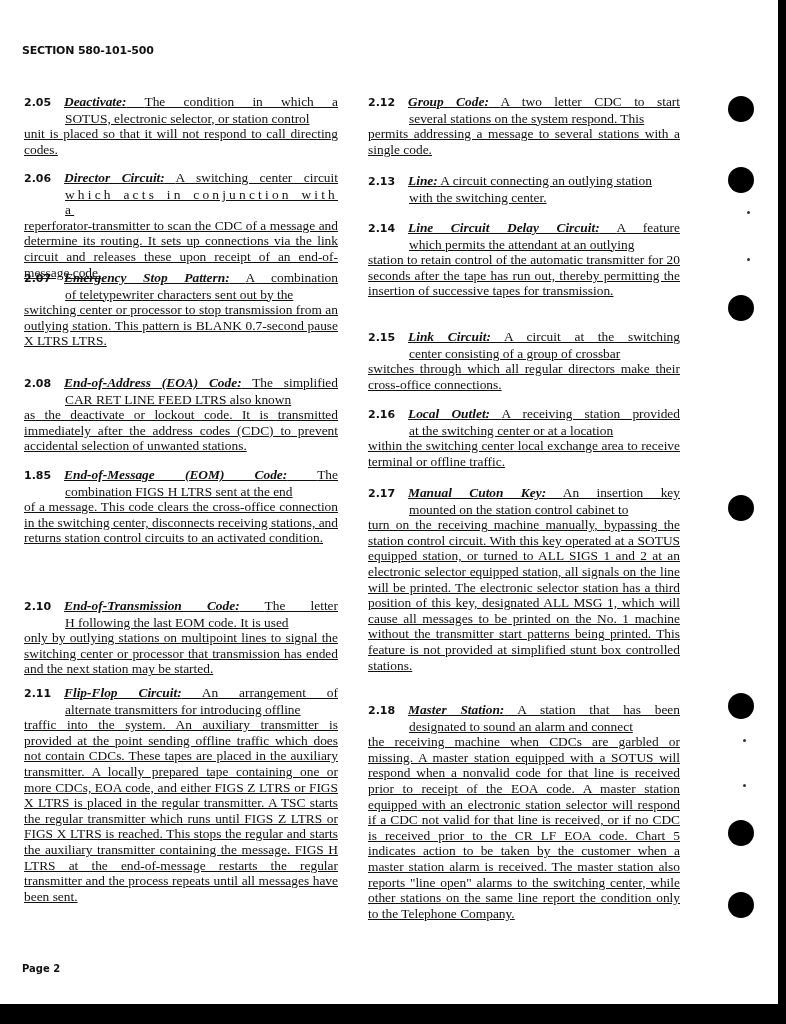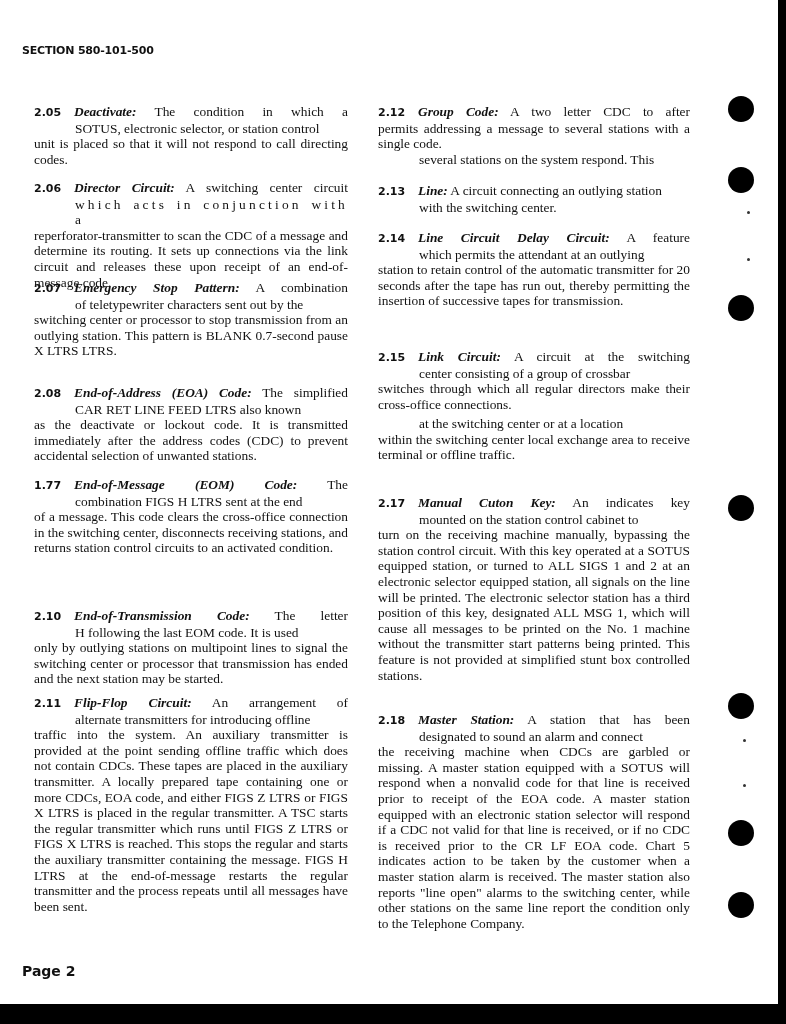--- a/index.html
+++ b/index.html
@@ -1,25 +1,25 @@
 <!DOCTYPE html>
 <html><head>
 <meta charset="utf-8">
 <style>
   html, body { margin: 0; padding: 0; }
   body { width: 786px; height: 1024px; background: #ffffff; position: relative; overflow: hidden; }
   .page { position: absolute; left: 0; top: 0; width: 786px; height: 1024px; background: #fff; }
   .right-edge { position: absolute; left: 778px; top: 0; width: 8px; height: 1024px; background: #000; }
   .bottom-edge { position: absolute; left: 0; top: 1004px; width: 786px; height: 20px; background: #000; }
   .header { position: absolute; left: 22px; top: 44px; font-family: "DejaVu Sans", sans-serif; font-weight: bold; font-size: 11px; letter-spacing: -0.2px; color: #111; }
-  .footer { position: absolute; left: 22px; top: 963px; font-family: "DejaVu Sans", sans-serif; font-weight: bold; font-size: 14px; color: #111; }
+  .footer { position: absolute; left: 22px; top: 963px; font-family: "DejaVu Sans", sans-serif; font-weight: bold; font-size: 10px; color: #111; }
   .col { position: absolute; top: 92px; font-family: "Liberation Serif", serif; font-size: 13.4px; line-height: 15.6px; color: #111; text-align: justify; }
   .col.left { left: 22px; width: 314px; }
   .col.right { left: 366px; width: 312px; }
-  .para { margin: 12px; position: absolute; left: 0; width: 100%; }
+  .para { margin: 2px; position: absolute; left: 0; width: 100%; text-decoration: underline; }
   .para p { margin: 0; text-indent: 0; }
   .num { font-family: "DejaVu Sans", sans-serif; font-weight: bold; font-size: 11px; display: inline-block; width: 40px; }
   .term { font-weight: bold; font-style: italic; }
   .first { text-align: justify; text-align-last: justify; }
   .indent { padding-left: 41px; display: block; }
   .hole { position: absolute; left: 728px; width: 26px; height: 26px; border-radius: 50%; background: #000; }
   .speck { position: absolute; width: 3px; height: 3px; background: #333; border-radius: 50%; }
 </style>
 </head>
 <body>
@@ -50,21 +50,21 @@
       <p>switching center or processor to stop transmission from an outlying station.  This pattern is BLANK 0.7-second pause X LTRS LTRS.</p>
     </div>
     <div class="para" style="top:281px">
       <p class="first"><span class="num">2.08</span><span class="term">End-of-Address (EOA) Code:</span> <span>The simplified</span></p>
       <p>
           <span class="indent">CAR RET LINE FEED LTRS also known</span>
         </p>
       <p>as the deactivate or lockout code.  It is transmitted immediately after the address codes (CDC) to prevent accidental selection of unwanted stations.</p>
     </div>
     <div class="para" style="top:373px">
-      <p class="first"><span class="num">1.77</span><span class="term">End-of-Message (EOM) Code:</span> <span>The</span></p>
+      <p class="first"><span class="num">1.85</span><span class="term">End-of-Message (EOM) Code:</span> <span>The</span></p>
       <p>
           <span class="indent">combination FIGS H LTRS sent at the end</span>
         </p>
       <p>of a message.  This code clears the cross-office connection in the switching center, disconnects receiving stations, and returns station control circuits to an activated condition.</p>
     </div>
     <div class="para" style="top:504px">
       <p class="first"><span class="num">2.10</span><span class="term">End-of-Transmission Code:</span> <span>The letter</span></p>
       <p>
           <span class="indent">H following the last EOM code.  It is used</span>
         </p>
@@ -74,54 +74,55 @@
       <p class="first"><span class="num">2.11</span><span class="term">Flip-Flop Circuit:</span> <span>An arrangement of</span></p>
       <p>
           <span class="indent">alternate transmitters for introducing offline</span>
         </p>
       <p>traffic into the system.  An auxiliary transmitter is provided at the point sending offline traffic which does not contain CDCs.  These tapes are placed in the auxiliary transmitter.  A locally prepared tape containing one or more CDCs, EOA code, and either FIGS Z LTRS or FIGS X LTRS is placed in the regular transmitter.  A TSC starts the regular transmitter which runs until FIGS Z LTRS or FIGS X LTRS is reached.  This stops the regular and starts the auxiliary transmitter containing the message.  FIGS H LTRS at the end-of-message restarts the regular transmitter and the process repeats until all messages have been sent.</p>
     </div>
   </div>
 
   <div class="col right">
     <div class="para" style="top:0px">
-      <p class="first"><span class="num">2.12</span><span class="term">Group Code:</span> <span>A two letter CDC to after</span></p>
-      <p>permits addressing a message to several stations with a single code.</p>
+      <p class="first"><span class="num">2.12</span><span class="term">Group Code:</span> <span>A two letter CDC to start</span></p>
       <p>
           <span class="indent">several stations on the system respond.  This</span>
         </p>
+      <p>permits addressing a message to several stations with a single code.</p>
     </div>
     <div class="para" style="top:79px">
       <p><span class="num">2.13</span><span class="term">Line:</span> <span>A circuit connecting an outlying station</span></p>
       <p>
           <span class="indent">with the switching center.</span>
         </p>
     </div>
     <div class="para" style="top:126px">
       <p class="first"><span class="num">2.14</span><span class="term">Line Circuit Delay Circuit:</span> <span>A feature</span></p>
       <p>
           <span class="indent">which permits the attendant at an outlying</span>
         </p>
       <p>station to retain control of the automatic transmitter for 20 seconds after the tape has run out, thereby permitting the insertion of successive tapes for transmission.</p>
     </div>
-    <div class="para" style="top:245px">
+    <div class="para" style="top:235px">
       <p class="first"><span class="num">2.15</span><span class="term">Link Circuit:</span> <span>A circuit at the switching</span></p>
       <p>
           <span class="indent">center consisting of a group of crossbar</span>
         </p>
       <p>switches through which all regular directors make their cross-office connections.</p>
     </div>
     <div class="para" style="top:312px">
+      <p class="first"><span class="num">2.16</span><span class="term">Local Outlet:</span> <span>A receiving station provided</span></p>
       <p>
           <span class="indent">at the switching center or at a location</span>
         </p>
       <p>within the switching center local exchange area to receive terminal or offline traffic.</p>
     </div>
     <div class="para" style="top:391px">
-      <p class="first"><span class="num">2.17</span><span class="term">Manual Cuton Key:</span> <span>An indicates key</span></p>
+      <p class="first"><span class="num">2.17</span><span class="term">Manual Cuton Key:</span> <span>An insertion key</span></p>
       <p>
           <span class="indent">mounted on the station control cabinet to</span>
         </p>
       <p>turn on the receiving machine manually, bypassing the station control circuit.  With this key operated at a SOTUS equipped station, or turned to ALL SIGS 1 and 2 at an electronic selector equipped station, all signals on the line will be printed.  The electronic selector station has a third position of this key, designated ALL MSG 1, which will cause all messages to be printed on the No. 1 machine without the transmitter start patterns being printed. This feature is not provided at simplified stunt box controlled stations.</p>
     </div>
     <div class="para" style="top:608px">
       <p class="first"><span class="num">2.18</span><span class="term">Master Station:</span> <span>A station that has been</span></p>
       <p>
           <span class="indent">designated to sound an alarm and connect</span>
         </p>

